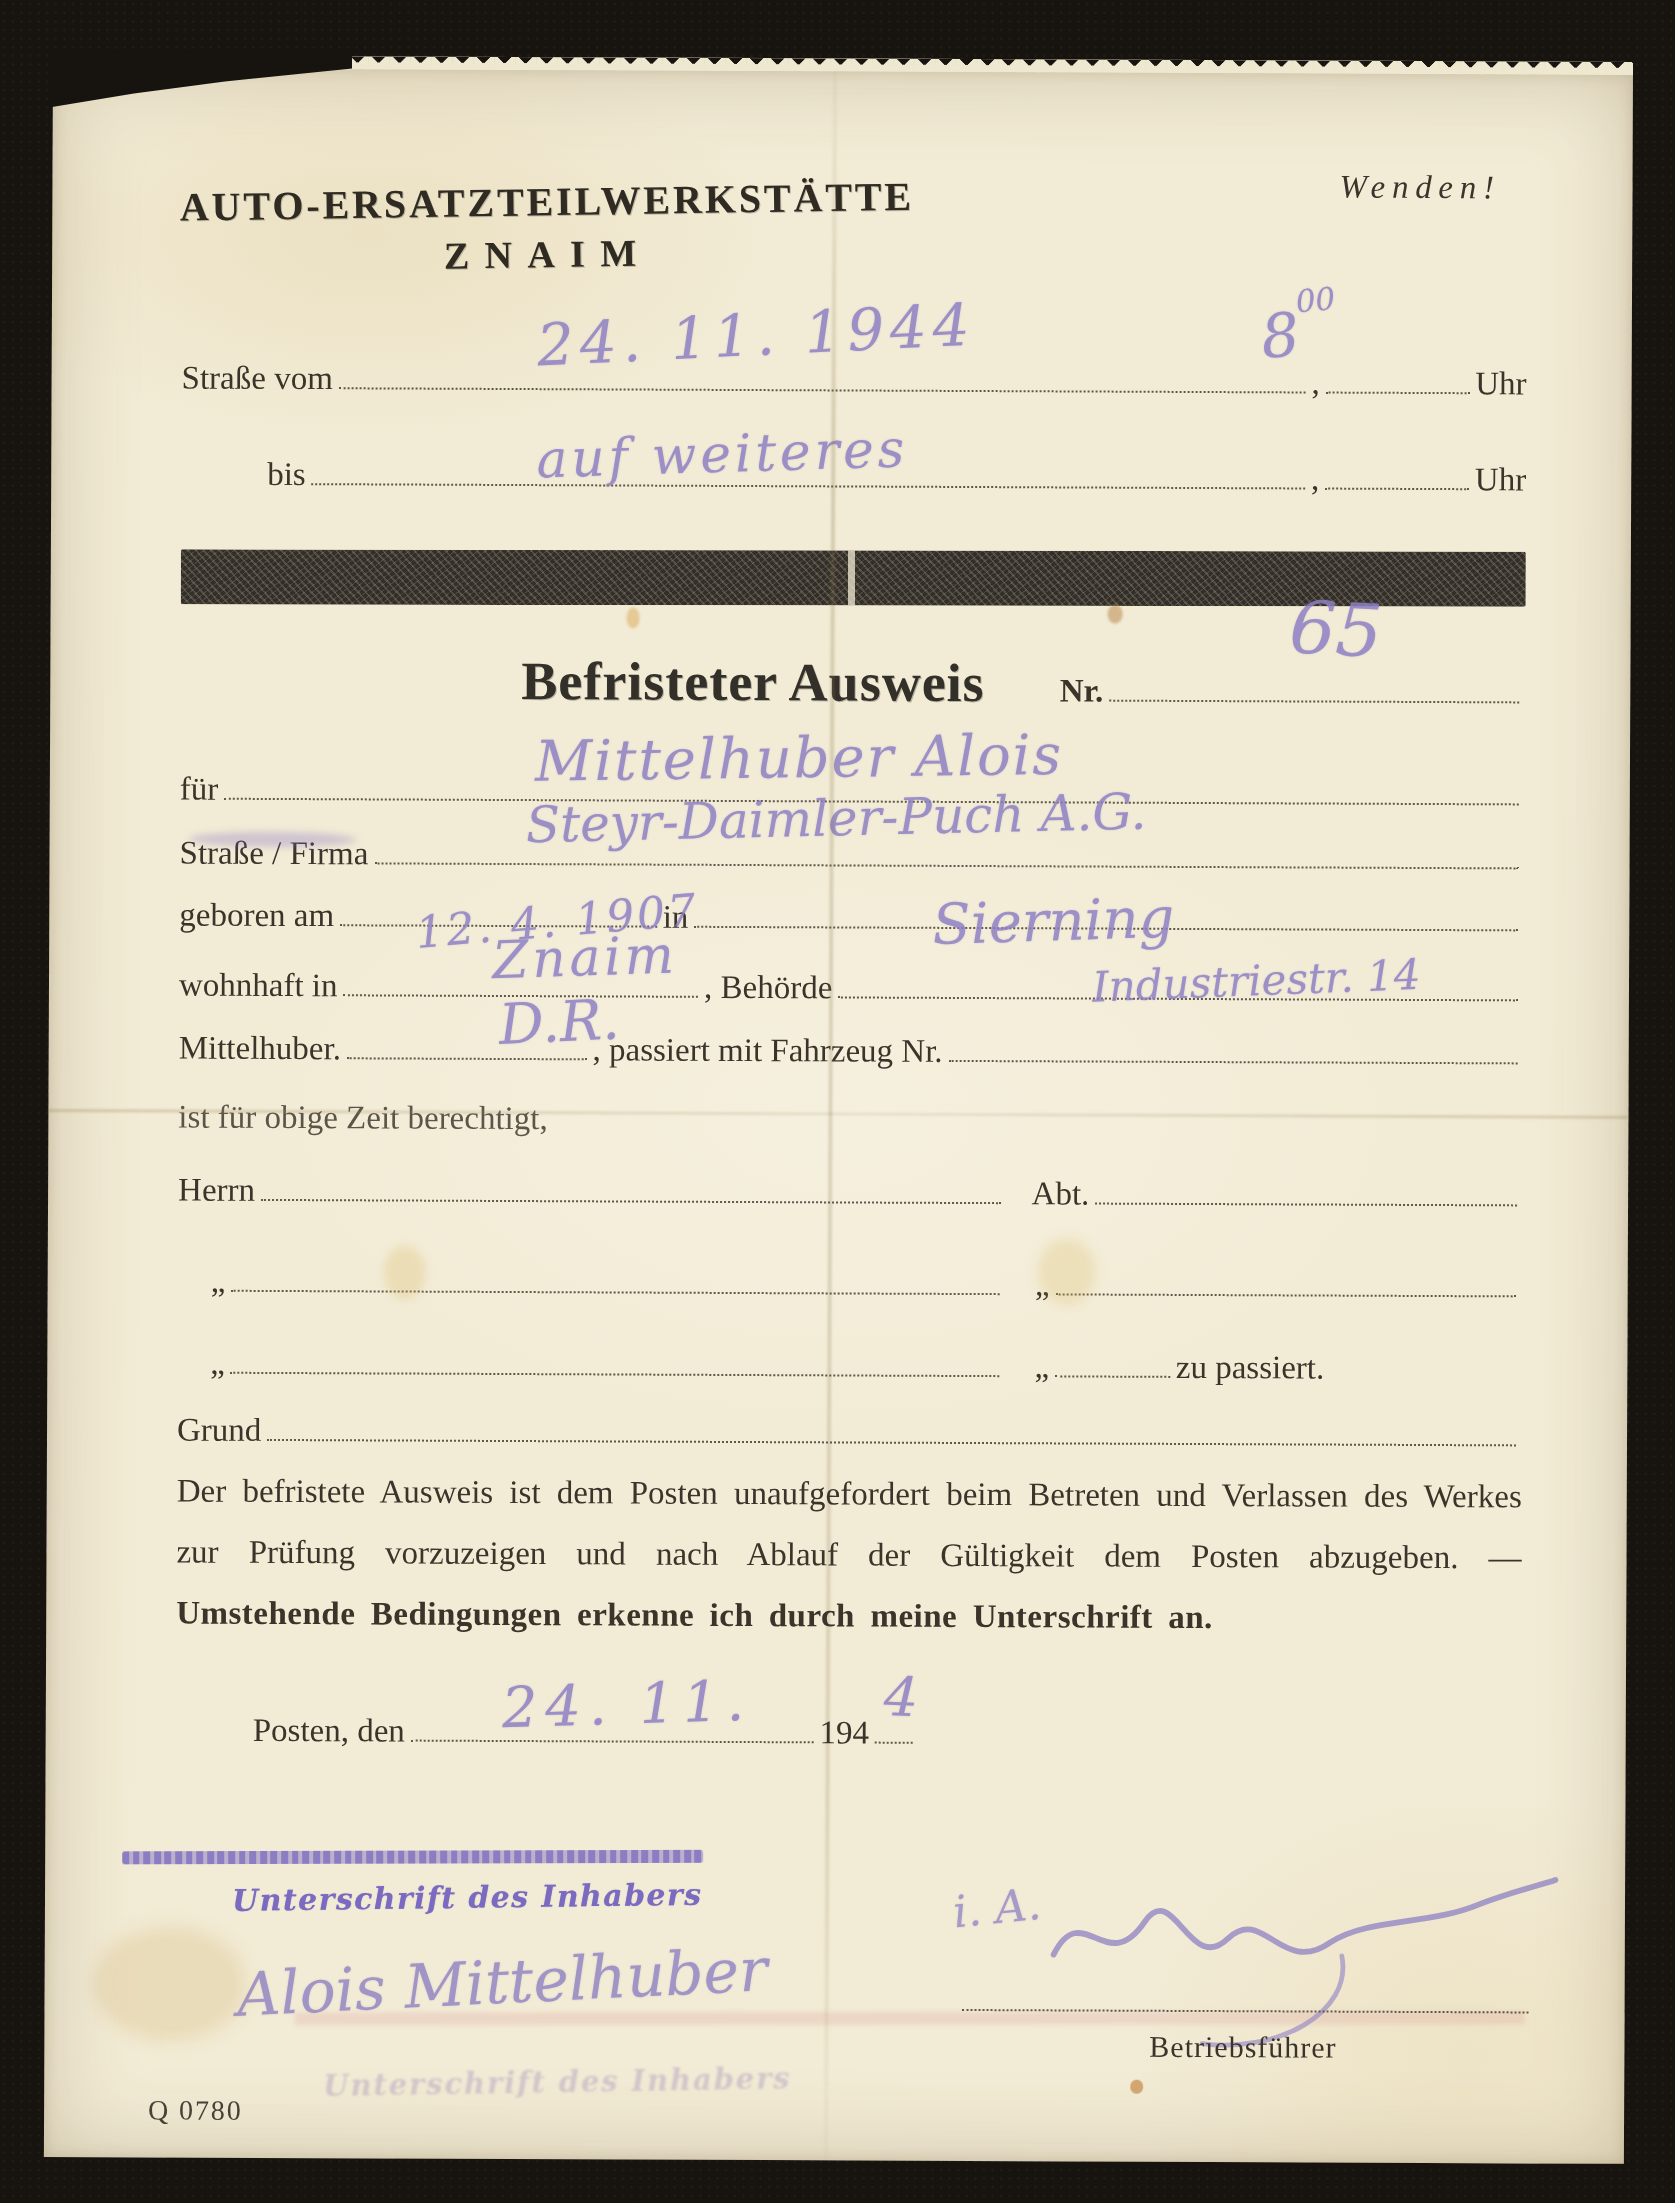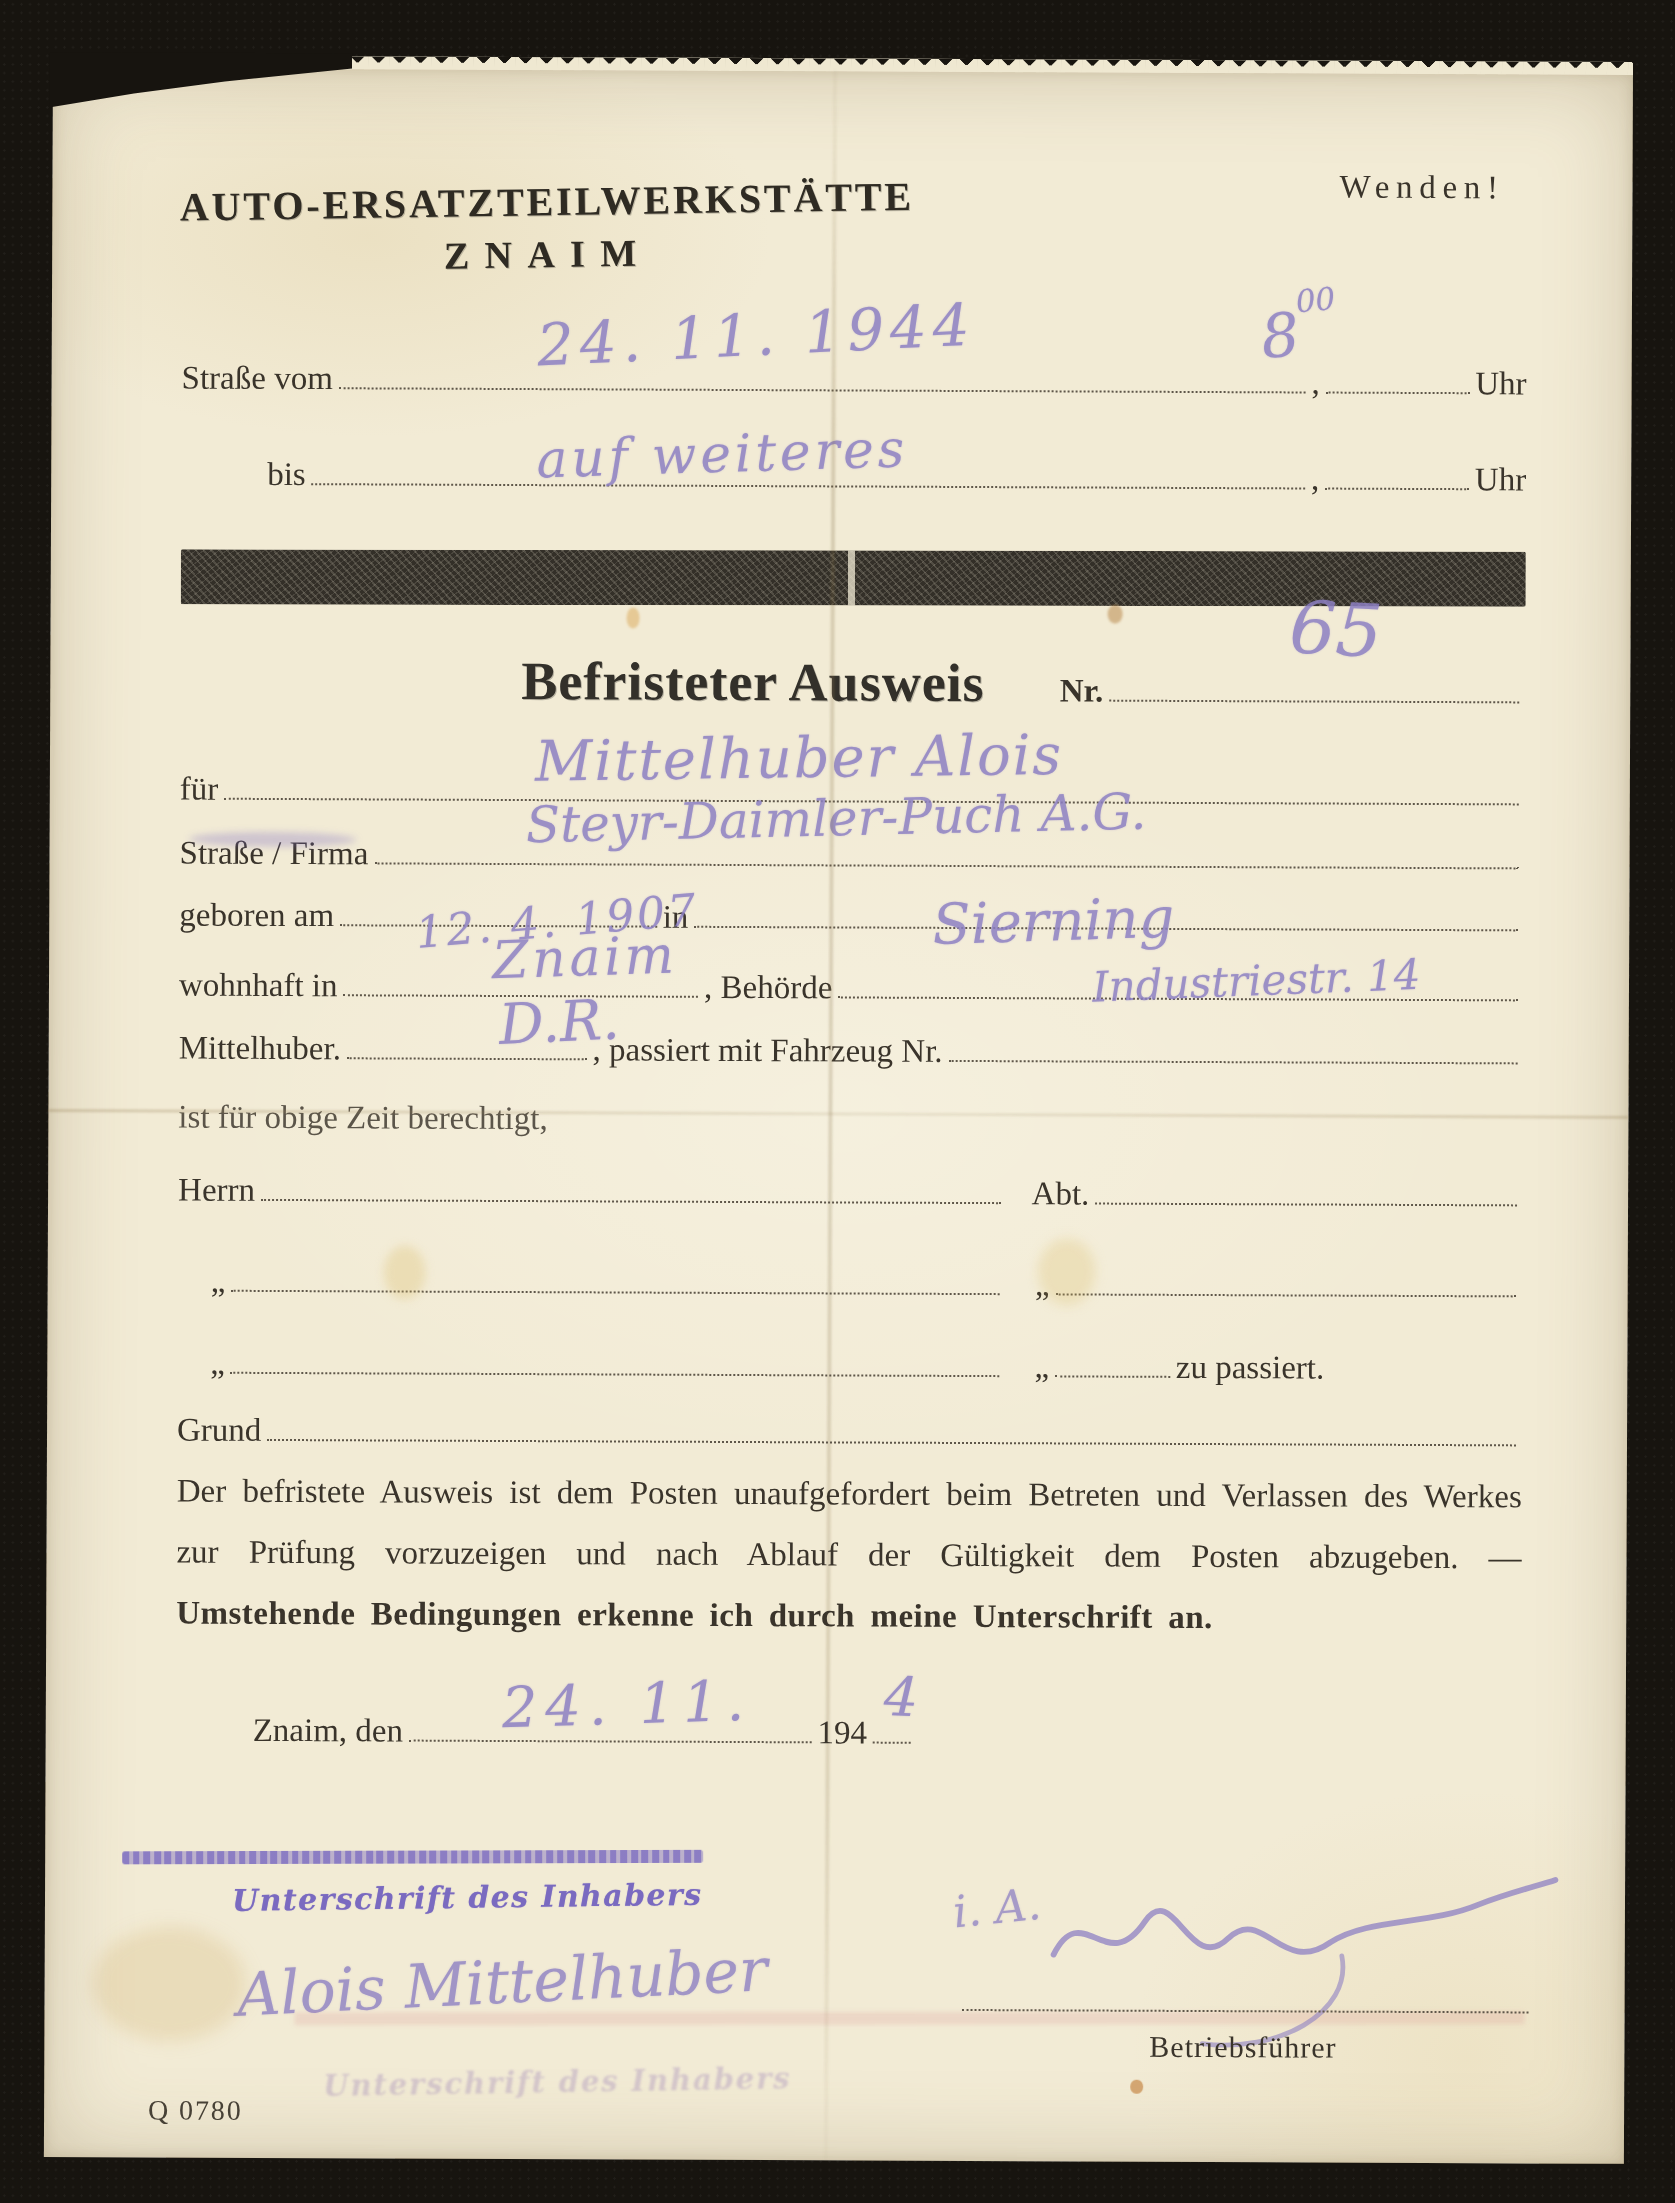--- a/index.html
+++ b/index.html
@@ -61,21 +61,21 @@
 <body>
 
 <div id="paper">
   <div class="torn"></div>
 
   <div style="position:absolute;left:58px;top:113px;width:874px;text-align:center;color:#2f2b23;font-weight:bold;transform:rotate(-1.1deg);text-shadow:1px 1px 0 rgba(47,43,35,.25);">
     <div style="font-size:40px;letter-spacing:2.9px;line-height:1;">AUTO-ERSATZTEILWERKSTÄTTE</div>
     <div style="font-size:38px;letter-spacing:15.4px;line-height:1;margin-top:13.4px;">ZNAIM</div>
   </div>
 
-  <div class="print" style="position:absolute;left:1287px;top:96px;font-size:33px;letter-spacing:6.7px;">Wenden!</div>
+  <div class="print" style="position:absolute;left:1287px;top:96px;font-size:33px;letter-spacing:6.7px;font-style:italic;">Wenden!</div>
 
   <div class="row" style="left:130px;top:291px;width:1345px;">
     <span>Straße vom</span>
     <div class="dots f1"></div>
     <span>,</span>
     <div class="dots" style="width:144px;"></div>
     <span>Uhr</span>
   </div>
   <div class="hw" style="left:485px;top:231px;font-size:58px;transform:rotate(-3deg);letter-spacing:5.8px;">24. 11. 1944</div>
   <div class="hw" style="left:1209px;top:226px;font-size:60px;transform:rotate(-6deg);">
@@ -165,21 +165,21 @@
   <div class="row" style="left:130px;top:1343px;width:1345px;">
     <span>Grund</span>
     <div class="dots f1"></div>
   </div>
 
   <div class="terms">
     <span>Der befristete Ausweis ist dem Posten unaufgefordert beim Betreten und Verlassen des Werkes zur Prüfung vorzuzeigen und nach Ablauf der Gültigkeit dem Posten abzugeben. — </span><b>Umstehende Bedingungen erkenne ich durch meine Unterschrift an.</b>
   </div>
 
   <div class="row" style="left:207px;top:1643px;width:677px;">
-    <span>Znaim, den</span>
+    <span>Posten, den</span>
     <div class="dots" style="width:403px;"></div>
     <span>194</span>
     <div class="dots" style="width:38px;"></div>
   </div>
   <div class="hw" style="left:456px;top:1602px;font-size:56px;transform:rotate(-2deg);letter-spacing:7.7px;">24. 11.</div>
   <div class="hw" style="left:838px;top:1595px;font-size:54px;transform:rotate(2deg);">4</div>
 
   <div style="position:absolute;left:77px;top:1782px;width:581px;height:12.5px;transform:rotate(-.4deg);
               background:repeating-linear-gradient(90deg, rgba(122,106,192,.85) 0 6.7px, rgba(122,106,192,.45) 6.7px 10.6px);
               filter:blur(0.6px);border-radius:2.9px;"></div>

